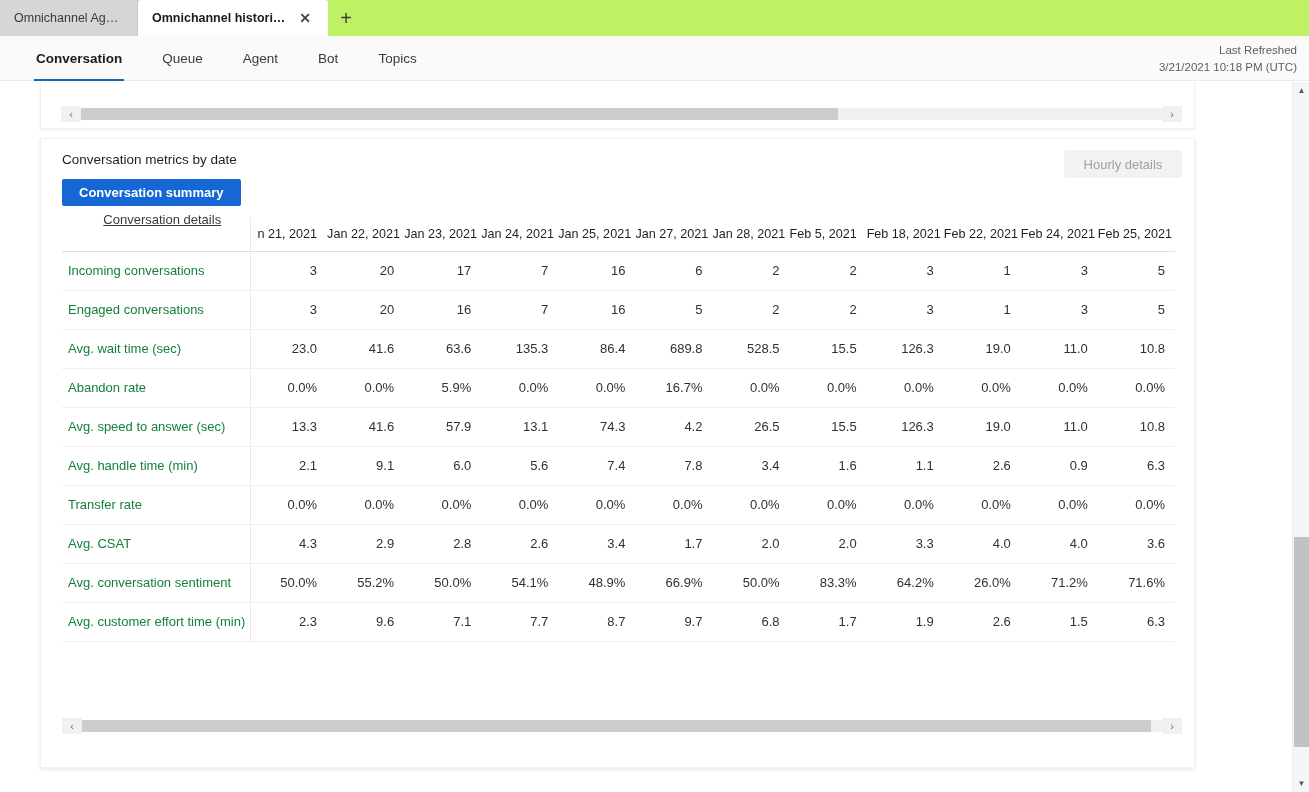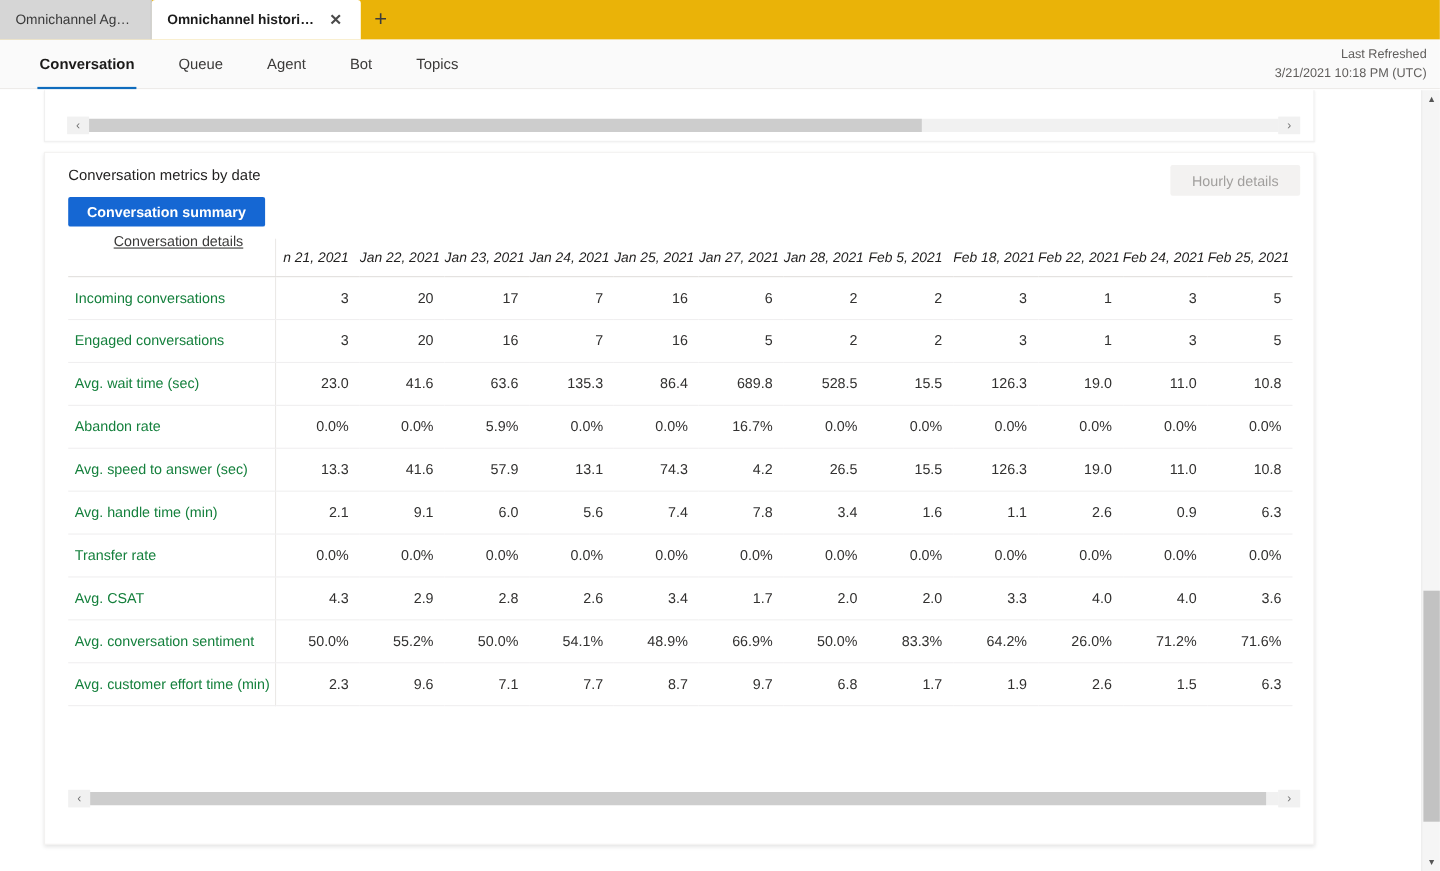--- a/index.html
+++ b/index.html
@@ -15,21 +15,21 @@
     position: relative;
     width: 1309px;
     height: 792px;
     background: #ffffff;
   }
 
   
   .tabstrip {
     position: absolute; top: 0; left: 0;
     width: 1309px; height: 36px;
-    background: #eab308;
+    background: #bef264;
     display: flex;
     align-items: flex-end;
   }
   .btab {
     height: 36px;
     display: flex; align-items: center;
     padding: 0 14px;
     font-size: 12.5px;
     color: #2b2b2b;
     max-width: 190px;
@@ -237,21 +237,20 @@
     white-space: nowrap;
     overflow: hidden;
   }
   table.metrics thead th {
     border-bottom: 1px solid #e1dfdd;
     text-align: right;
     font-size: 12.6px;
     color: #201f1e;
     padding-right: 10px;
     height: 34px;
-    font-style: italic;
   }
   table.metrics thead th.rowhead {
     text-align: left;
     padding-left: 6px;
   }
   table.metrics tbody td {
     border-bottom: 1px solid #f0eff0;
     text-align: right;
     padding-right: 10px;
   }

